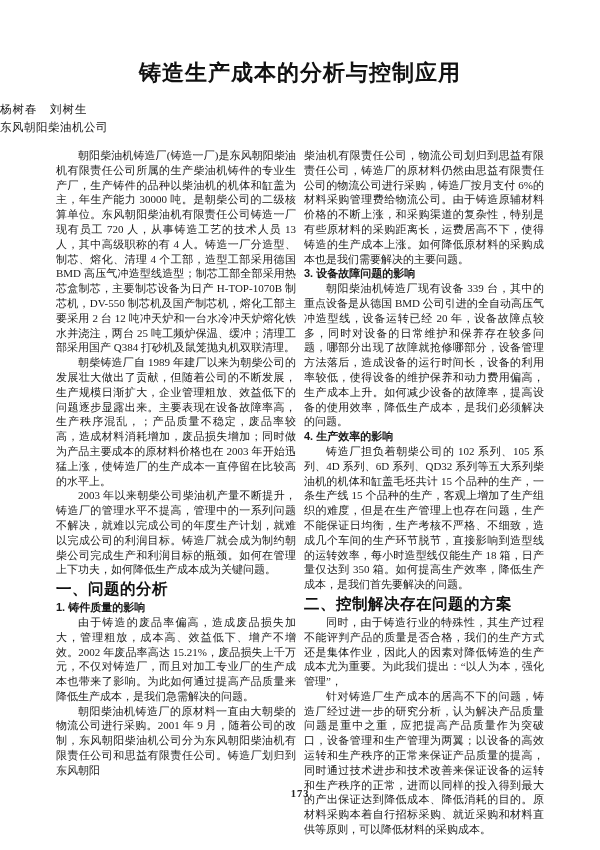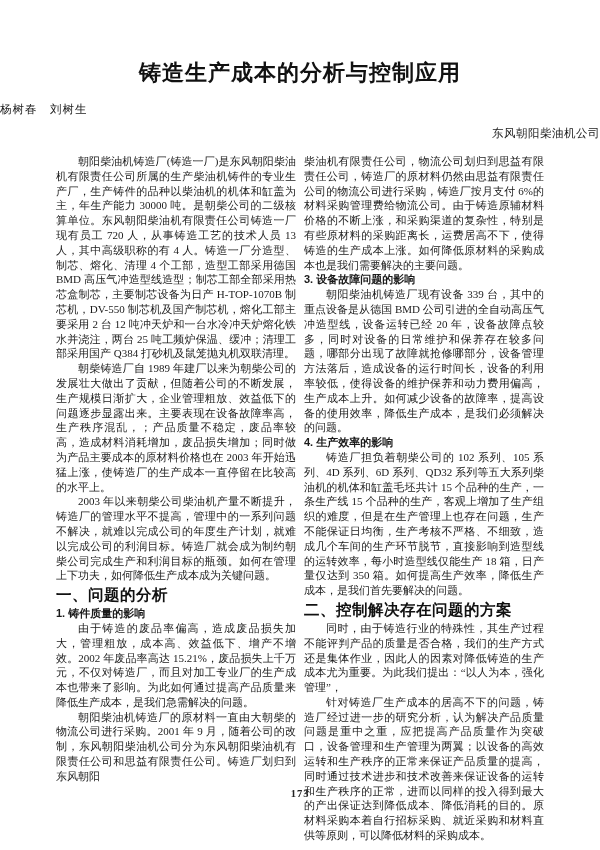--- a/index.html
+++ b/index.html
@@ -24,22 +24,22 @@
     font-weight: bold;
     letter-spacing: 1px;
     color: #111;
   }
   .authors {
     margin-top: 14px;
     font-size: 11.5px;
     letter-spacing: 1px;
   }
   .affiliation {
-    margin-top: 9px;
-    text-align: right;
+    margin-top: 3px;
+    text-align: left;
     font-size: 11.5px;
     letter-spacing: 0.5px;
   }
   .columns {
     display: flex;
     gap: 8px;
     padding: 13px 56px 0 56px;
     box-sizing: border-box;
   }
   .col {

